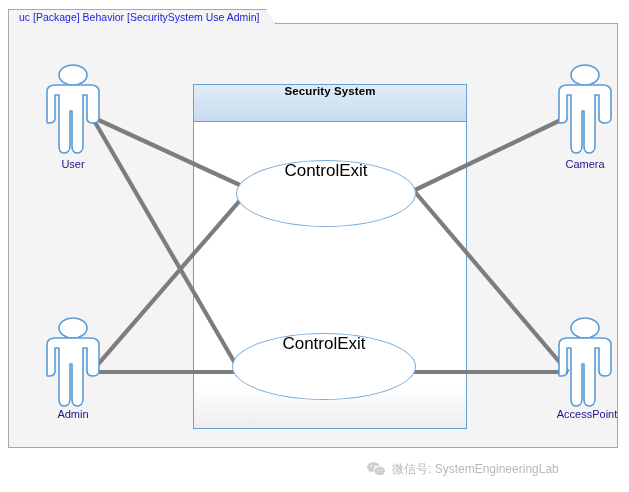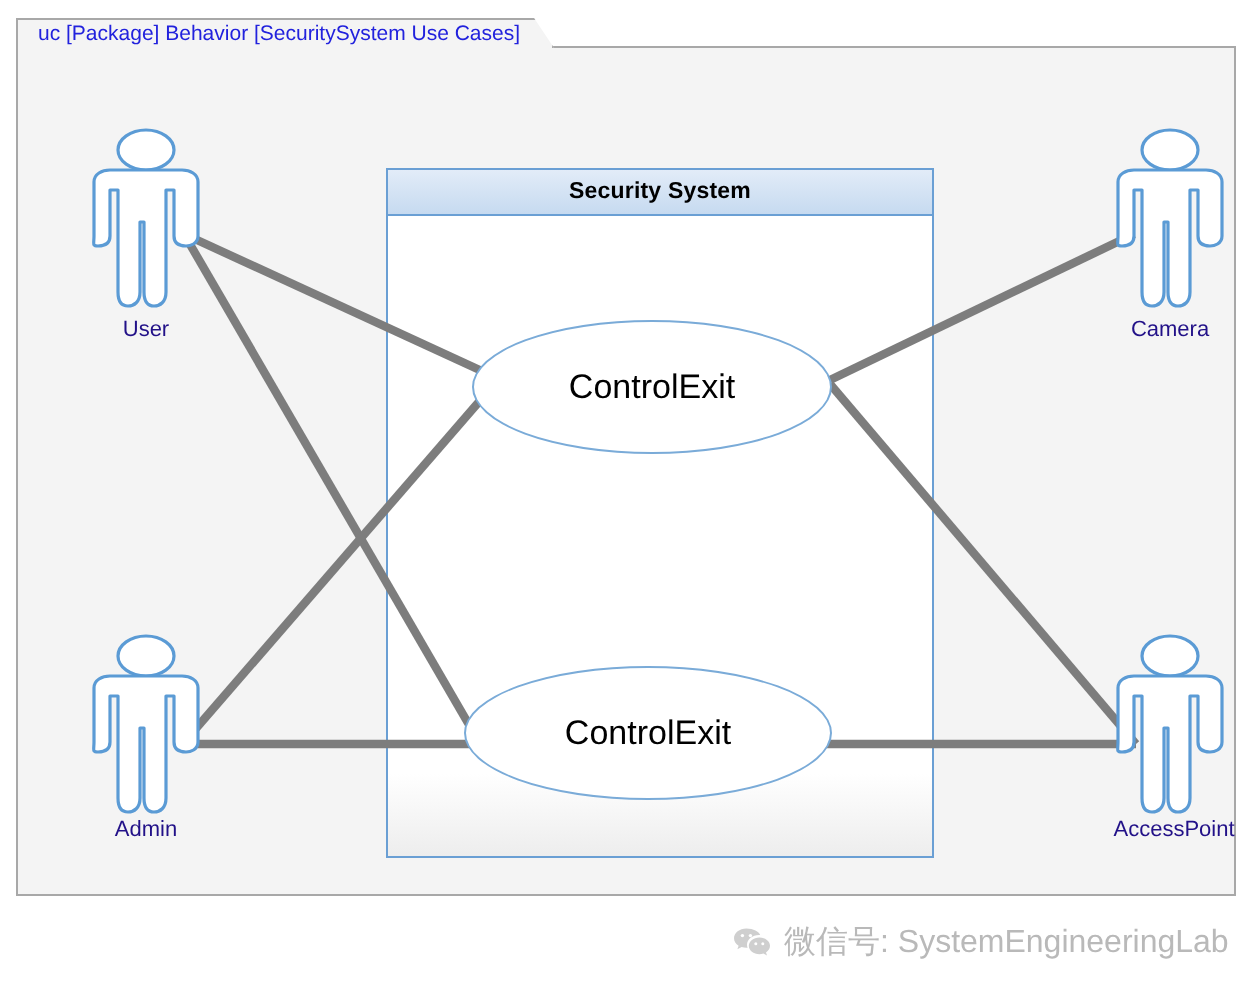--- a/index.html
+++ b/index.html
@@ -55,27 +55,27 @@
     position: absolute;
     left: 193px;
     top: 84px;
     width: 274px;
     height: 345px;
     border: 1px solid #6a9fd4;
     box-sizing: border-box;
     background: linear-gradient(to bottom, #ffffff 0%, #ffffff 88%, #ededed 100%);
   }
   #system-box-header {
-    height: 23px;
+    height: 37px;
     width: 100%;
     box-sizing: border-box;
     background: linear-gradient(to bottom, #e2ecf8 0%, #c6daf0 100%);
     border-bottom: 1px solid #6a9fd4;
     display: flex;
-    align-items: center;
+    align-items: flex-start;
     justify-content: center;
   }
   #system-box-title {
     font-size: 11.5px;
     font-weight: bold;
     color: #000000;
     letter-spacing: 0.1px;
   }
 
   
@@ -111,21 +111,20 @@
     text-anchor: middle;
   }
 
   
   .usecase {
     position: absolute;
     border: 1px solid #7aabd8;
     border-radius: 50%;
     background: #ffffff;
     display: flex;
-    align-items: center;
     justify-content: center;
     z-index: 7;
     box-sizing: border-box;
   }
   .usecase-label {
     font-size: 17px;
     color: #000000;
     font-family: "Liberation Sans", sans-serif;
     white-space: nowrap;
   }
@@ -147,33 +146,33 @@
     position: absolute;
     left: 366px;
     top: 461px;
     display: flex;
     align-items: center;
     gap: 6px;
     z-index: 12;
   }
   #watermark-text {
     color: #b9b9b9;
-    font-size: 16px;
+    font-size: 12px;
     font-family: "Liberation Sans", sans-serif;
     white-space: nowrap;
   }
   #wechat-icon { display: block; }
 </style>
 </head>
 <body>
 
 <div id="frame"></div>
 
 <div id="header-tab">
-  <span id="header-tab-label">uc [Package] Behavior [SecuritySystem Use Cases]</span>
+  <span id="header-tab-label">uc [Package] Behavior [SecuritySystem Use Admin]</span>
 </div>
 
 <div id="system-box">
   <div id="system-box-header">
     <span id="system-box-title">Security System</span>
   </div>
 </div>
 
 <svg class="layer" id="connector-layer" viewBox="0 0 629 492">
 

